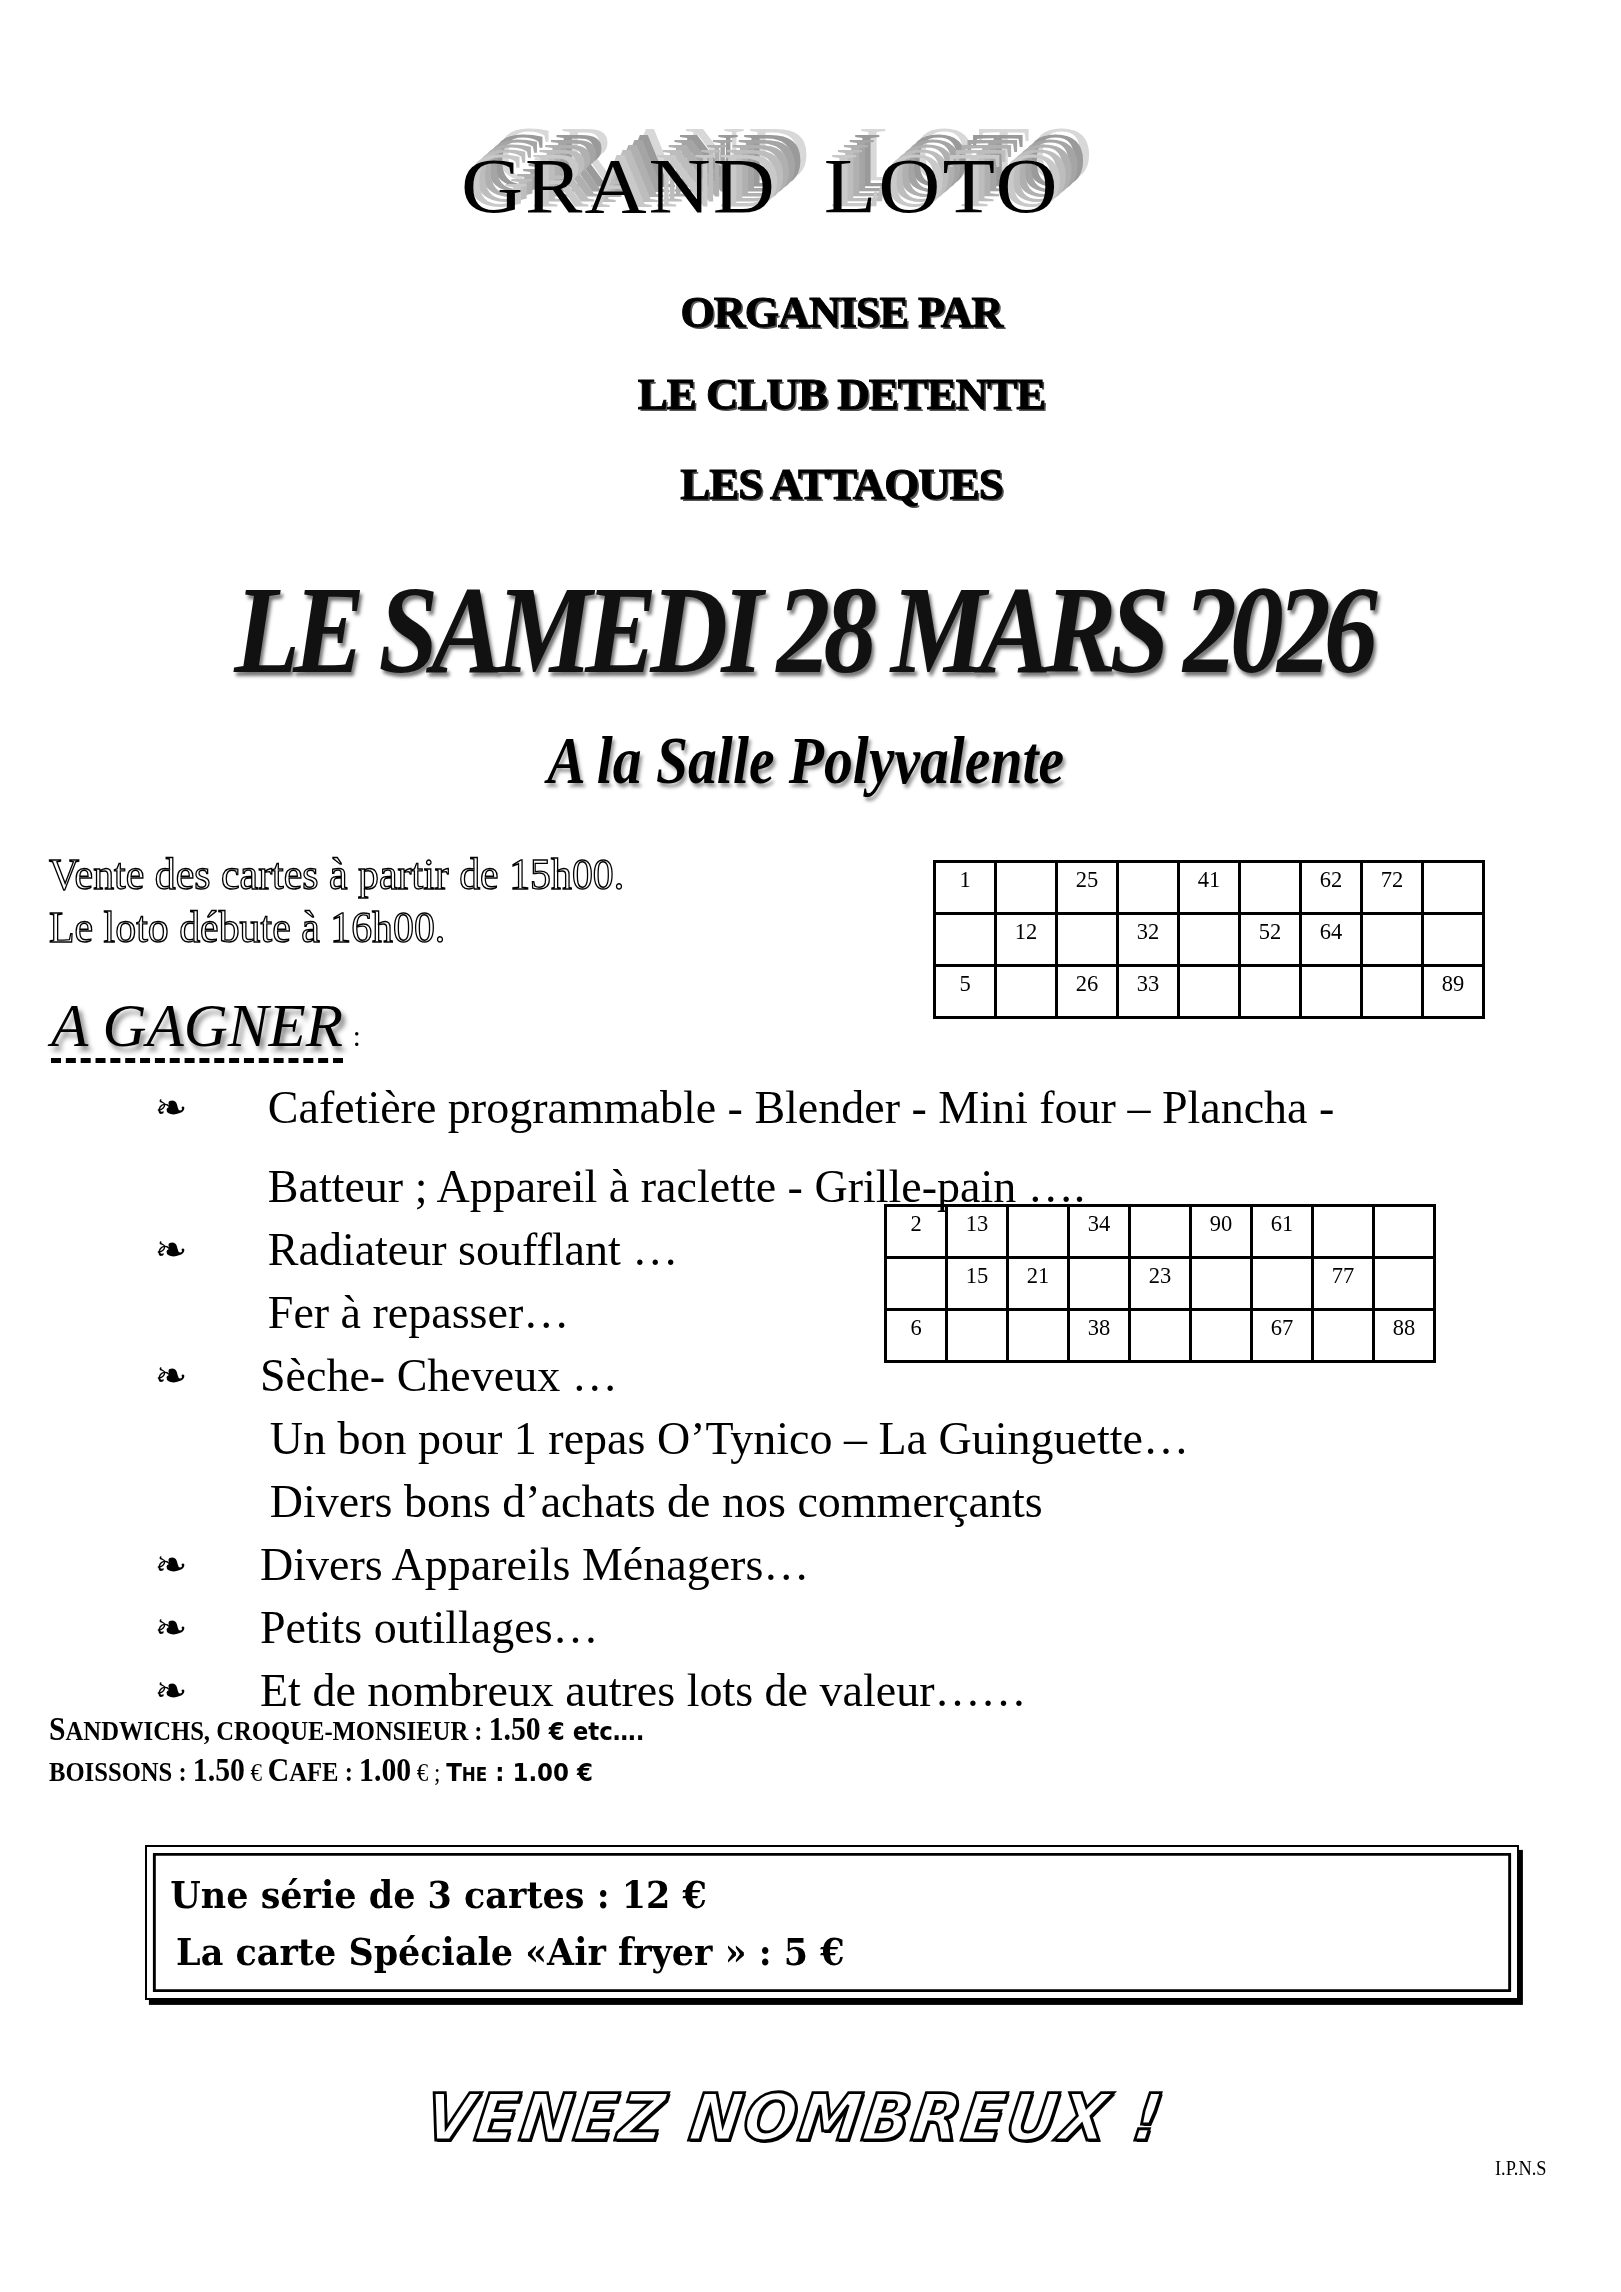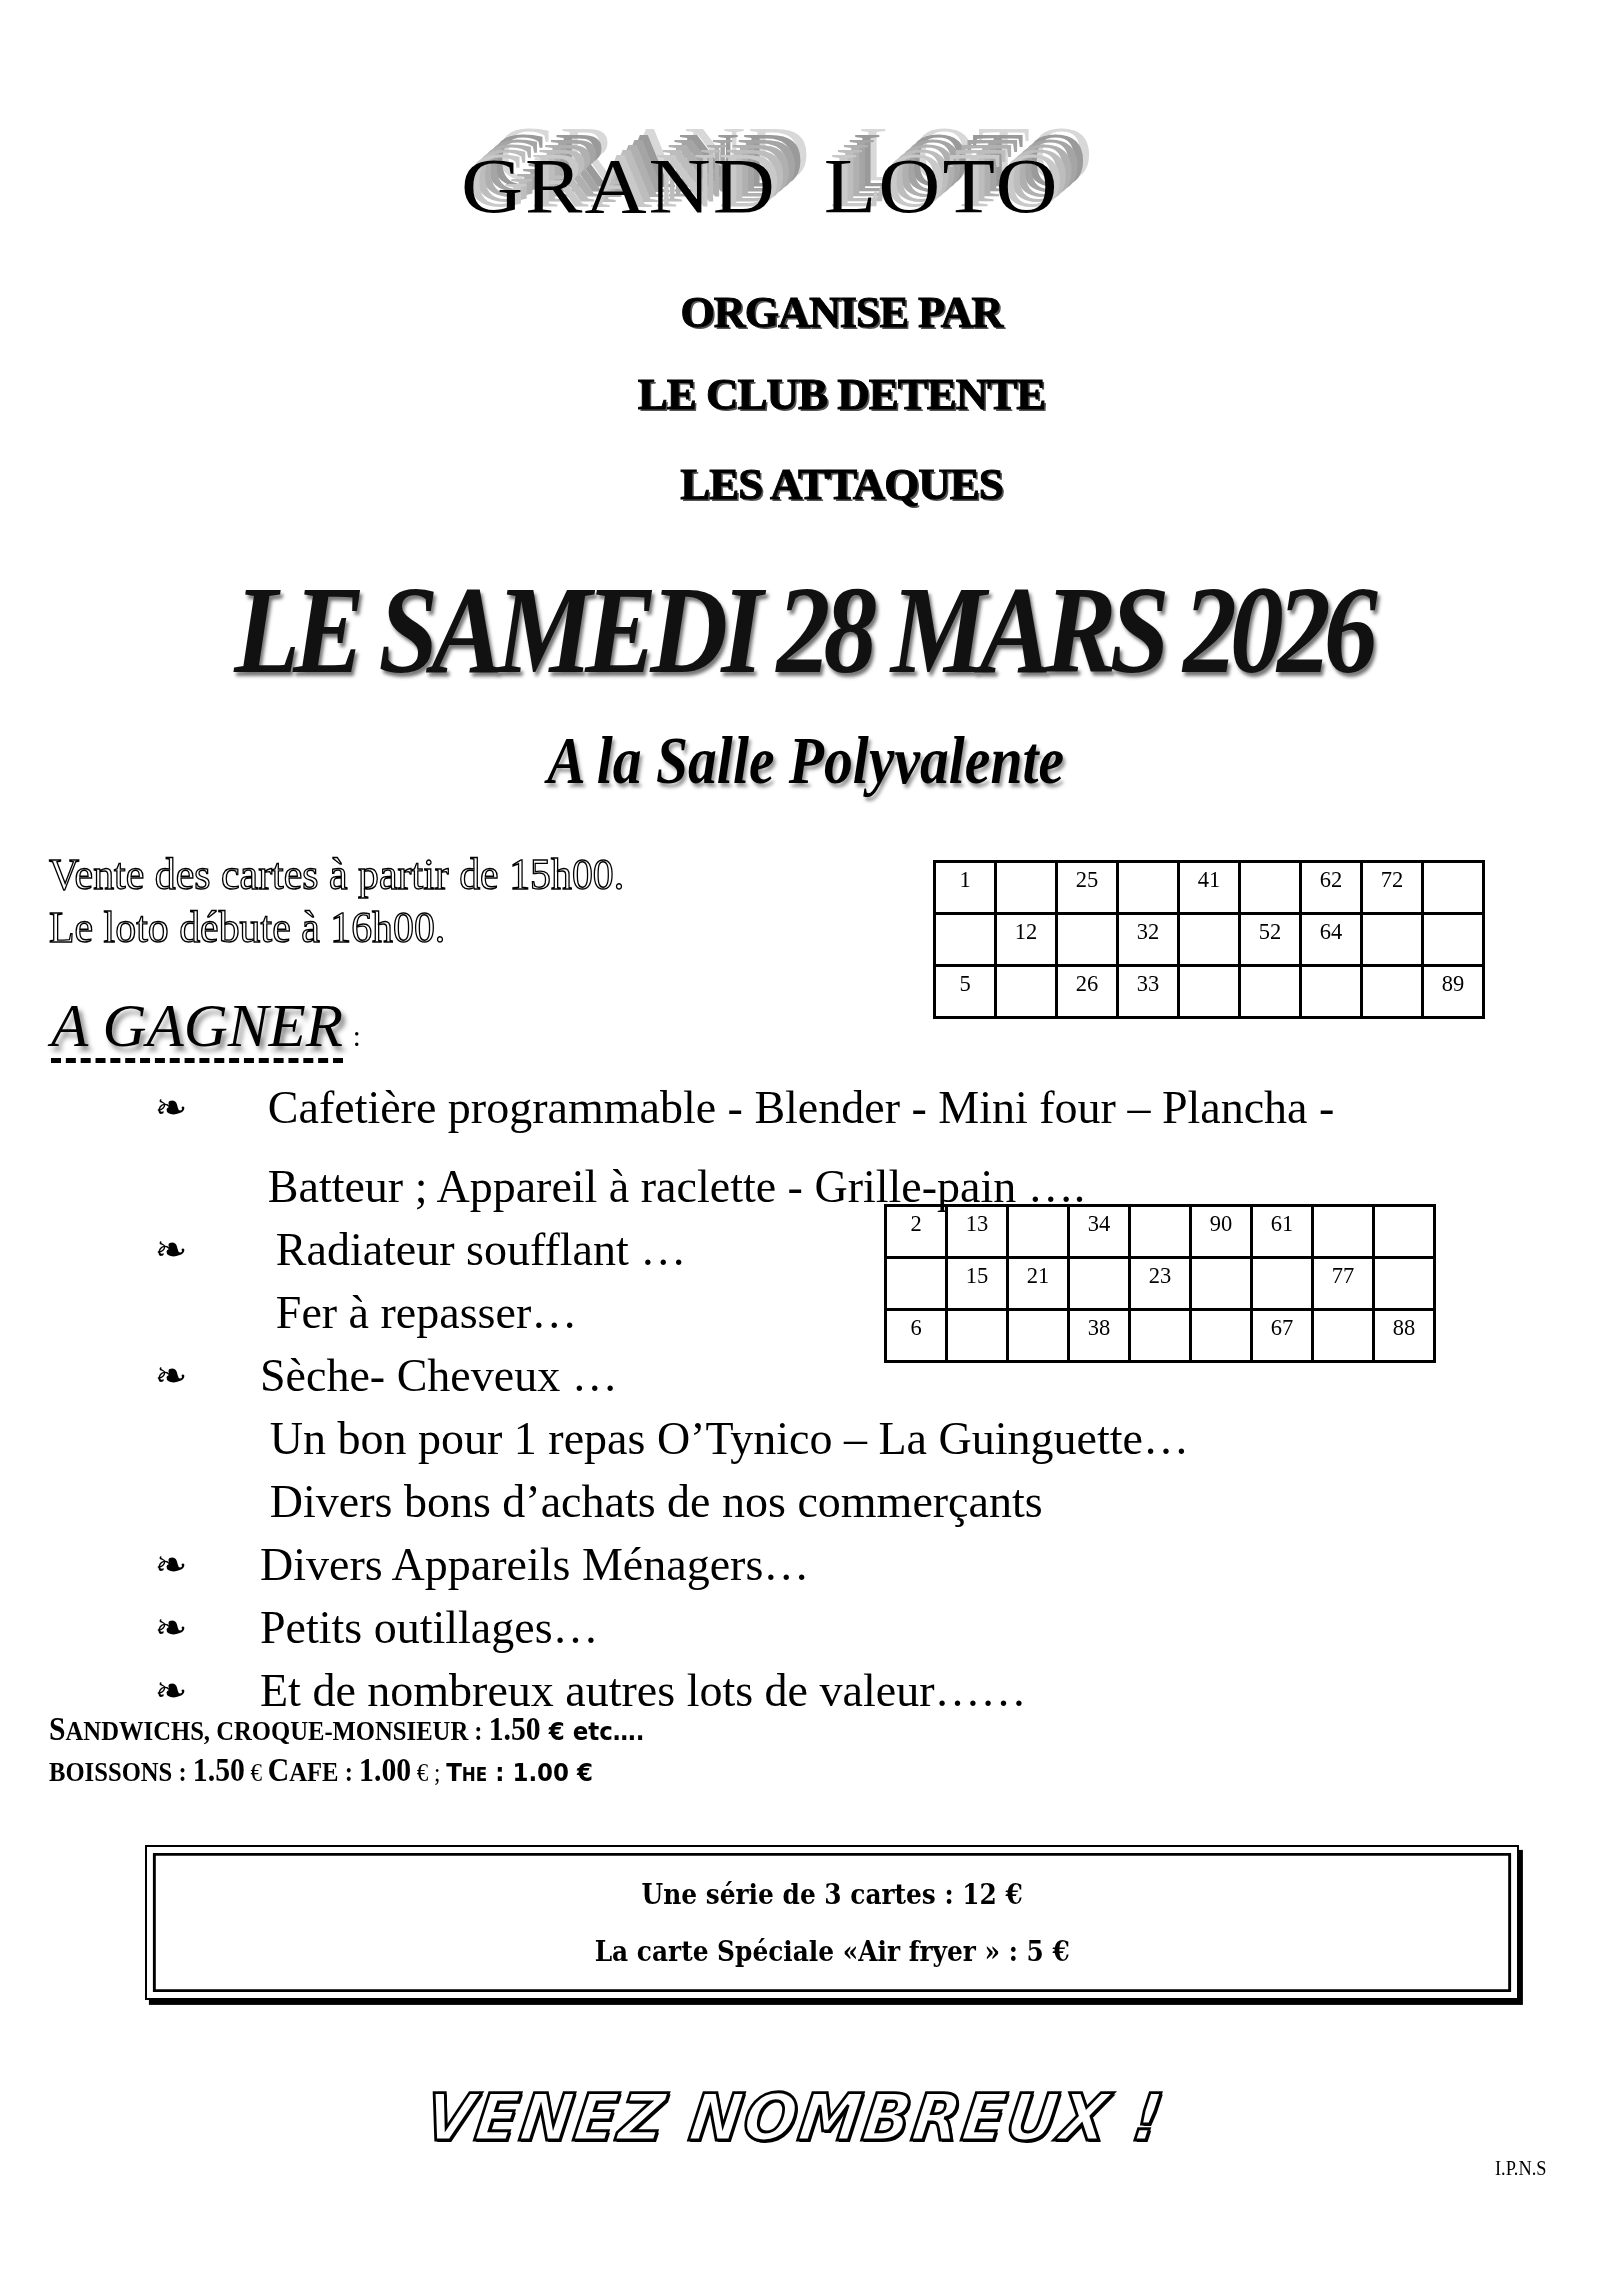--- a/index.html
+++ b/index.html
@@ -85,22 +85,22 @@
     .food { left: 49px; top: 1710px; font-family: "Liberation Serif", serif; font-weight: bold; font-size: 27.4px; line-height: 39px; transform: scaleX(0.9); transform-origin: left top; }
     .sc-big { font-size: 33px; }
     .sans-bold { font-family: "DejaVu Sans", sans-serif; font-weight: bold; font-size: 25.5px; }
     .sans-sm { font-family: "DejaVu Sans", sans-serif; font-weight: bold; font-size: 18.6px; }
     .euro-light { font-weight: normal; font-size: 25.5px; }
 
     .pricebox {
       left: 145px; top: 1845px; width: 1374px; height: 155px;
       border: 2.9px solid #000; box-sizing: border-box;
       box-shadow: 3.9px 4.9px 0 #000, inset 0 0 0 5.9px #fff, inset 0 0 0 8.8px #000;
-      display: flex; flex-direction: column; align-items: center; justify-content: center;
-      font-family: "DejaVu Serif", serif; font-weight: bold; font-size: 27px; line-height: 57px;
+      display: flex; flex-direction: column; align-items: flex-start; justify-content: center;
+      font-family: "DejaVu Serif", serif; font-weight: bold; font-size: 38px; line-height: 57px;
     }
     .pricebox div { transform: scaleX(0.92); }
 
     .venez {
       left: 431px; top: 2080px; font-family: "DejaVu Sans", sans-serif; font-style: italic; font-weight: bold;
       font-size: 65px; letter-spacing: 2px; color: #fff;
       -webkit-text-stroke: 2.9px #000; text-shadow: 2px 2px 0 #000;
       transform: scaleX(0.96) skewX(-8deg); transform-origin: left top;
     }
     .ipns { left: 1495px; top: 2156px; font-size: 21.6px; font-family: "Liberation Serif", serif; transform: scaleX(0.85); transform-origin: left top; }
@@ -167,21 +167,21 @@
 <div class="abs prizes">
   <div class="prize-row">
     <span class="bullet">❧</span>
     <div class="prize-lines" style="padding-left:7.8px;gap:16px;">
       <span>Cafetière programmable - Blender - Mini four – Plancha -</span>
       <span>Batteur ; Appareil à raclette - Grille-pain ….</span>
     </div>
   </div>
   <div class="prize-row">
     <span class="bullet">❧</span>
-    <div class="prize-lines" style="padding-left:7.8px;margin-left:8px;">
+    <div class="prize-lines" style="padding-left:7.8px;">
       <span>Radiateur soufflant …</span>
       <span>Fer à repasser…</span>
     </div>
   </div>
   <div class="prize-row">
     <span class="bullet">❧</span>
     <div class="prize-lines">
       <span>Sèche- Cheveux …</span>
       <span style="padding-left:9.8px;">Un bon pour 1 repas O’Tynico – La Guinguette…</span>
       <span style="padding-left:9.8px;">Divers bons d’achats de nos commerçants</span>

